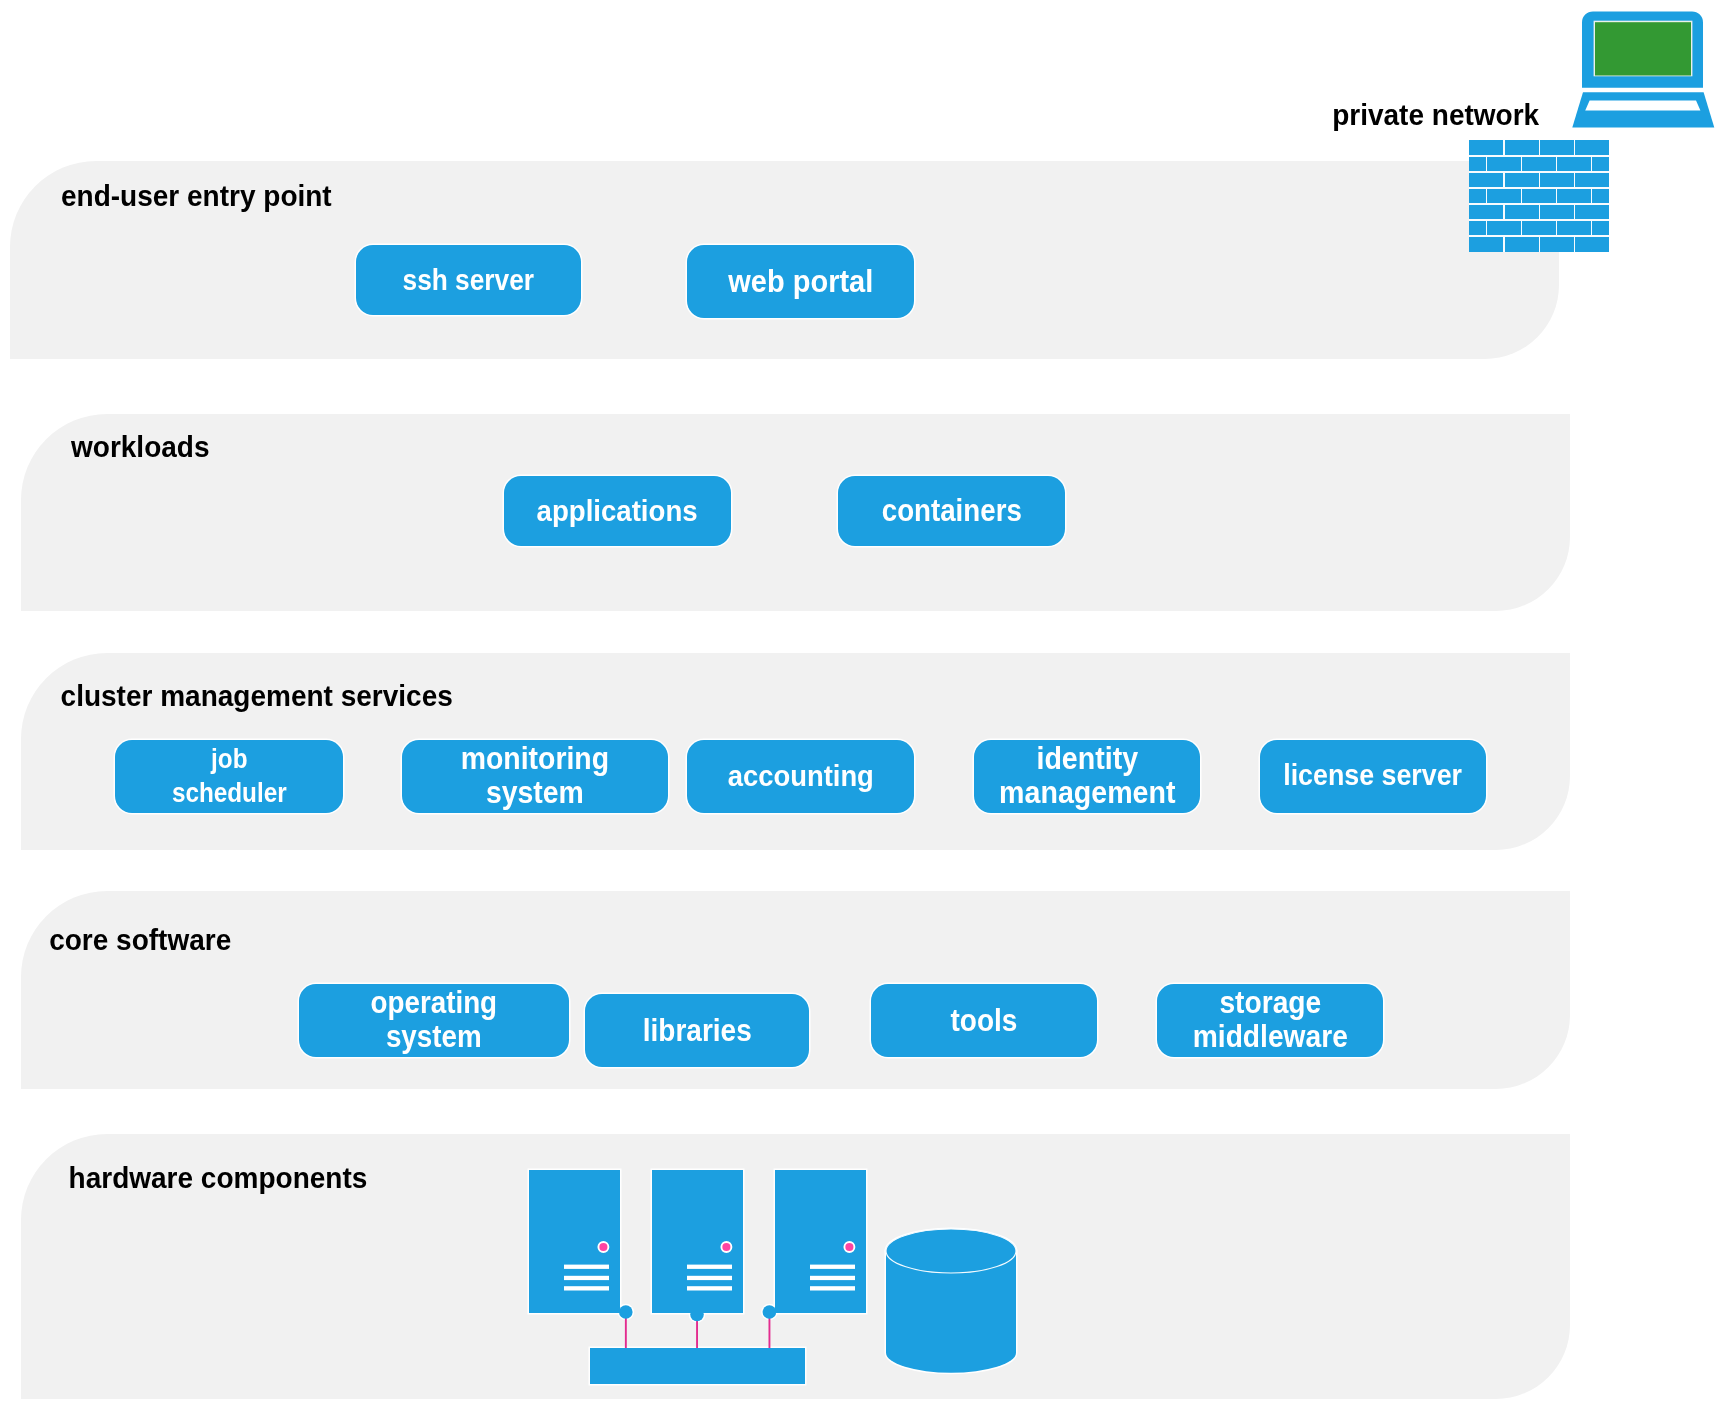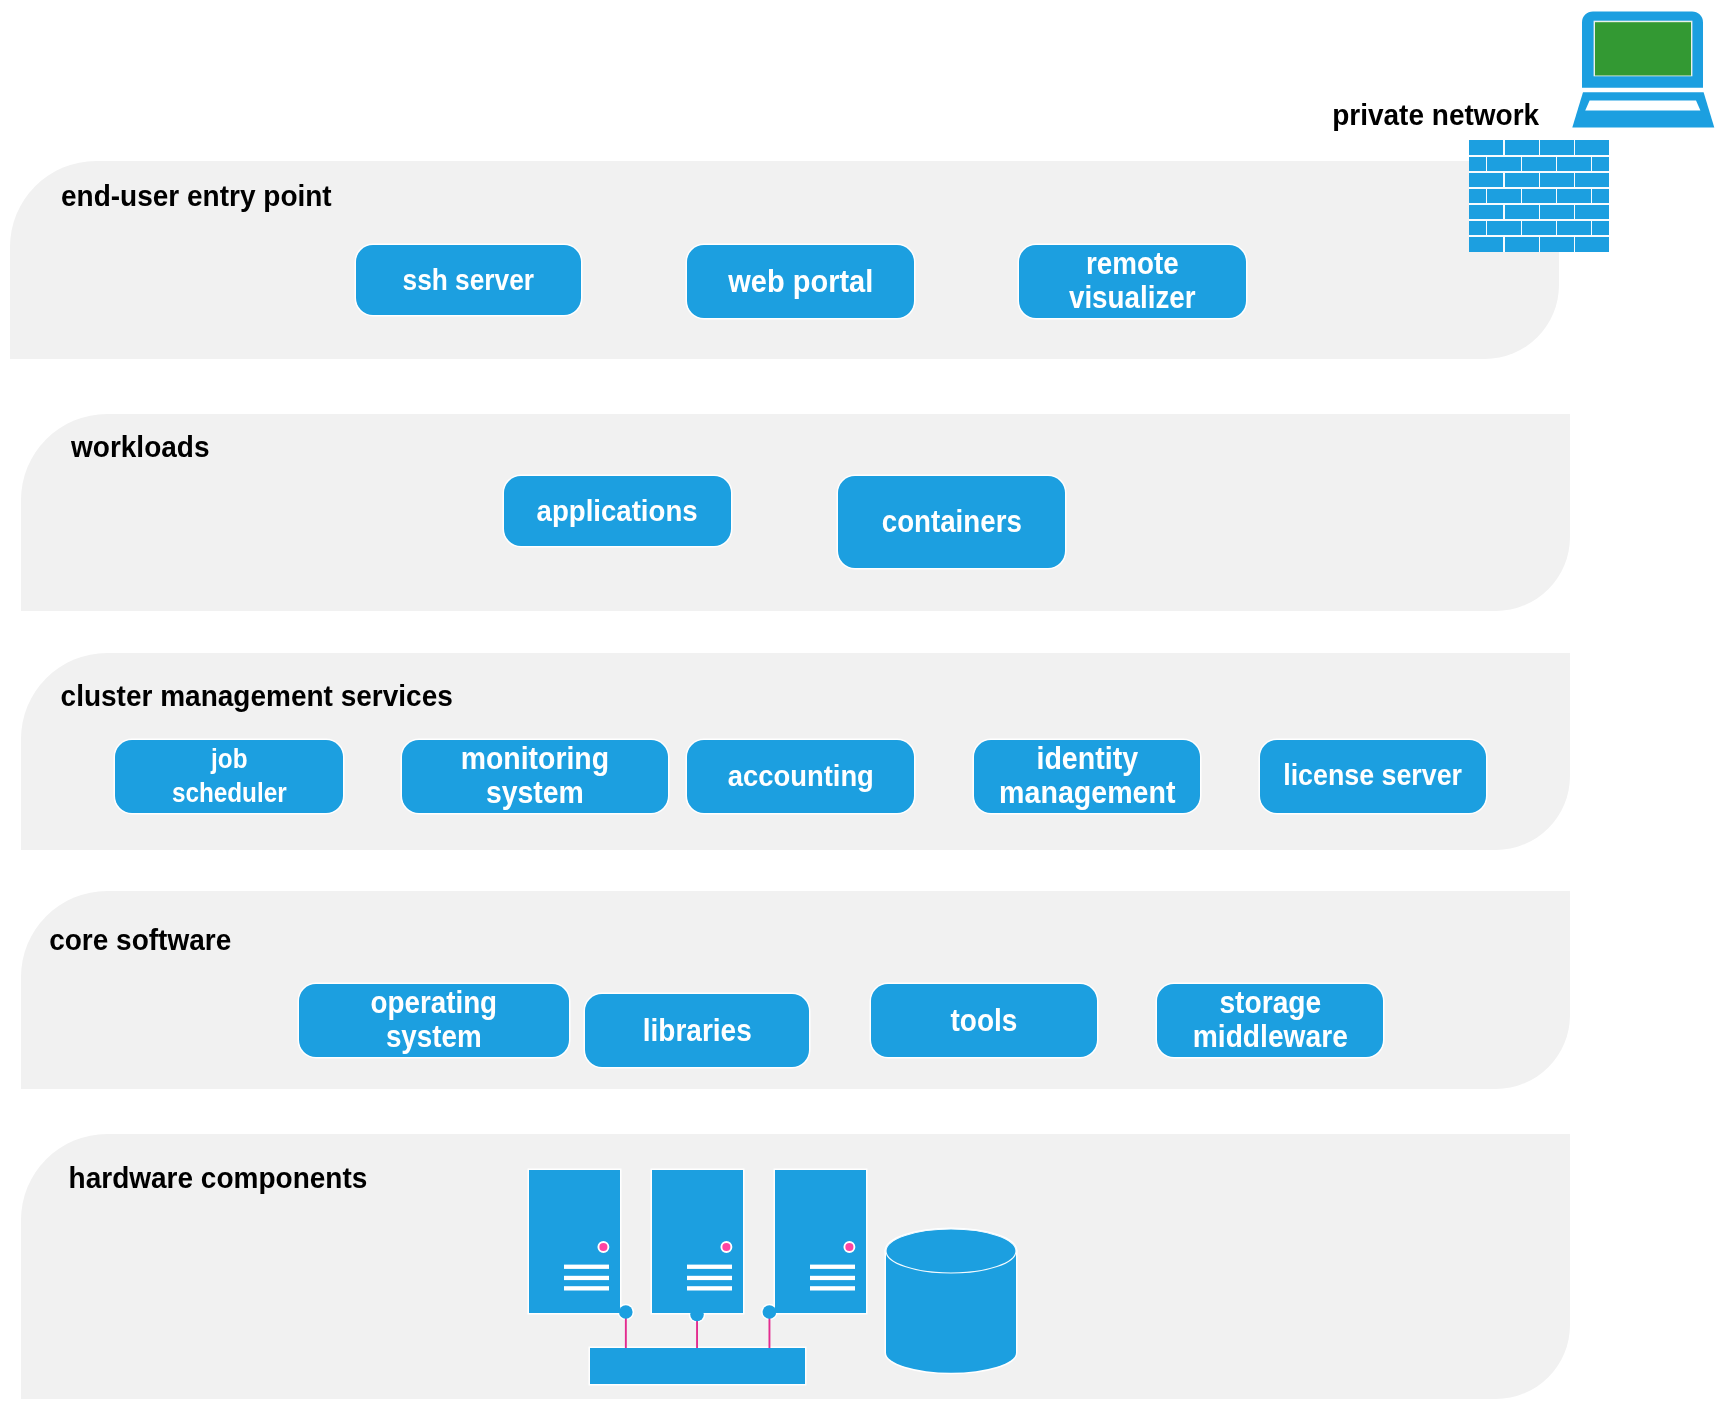--- a/index.html
+++ b/index.html
@@ -26,32 +26,28 @@
 
   <div class="band band1"></div>
   <div class="band-label" style="left:61px;top:183px">end-user entry point</div>
 
   <div class="pill" style="left:355.8px;top:245.3px;width:225px;height:70px">
     <span style="font-size:26.3px;line-height:31.1px">ssh server</span>
   </div>
   <div class="pill" style="left:687.3px;top:244.8px;width:227px;height:73px">
     <span style="font-size:29px;line-height:31.1px">web portal</span>
   </div>
-  <div class="pill" style="left:1018.8px;top:244.8px;width:227px;height:73px">
-    <span class="ml" style="font-size:27.8px;line-height:31.1px">remote
-visualizer</span>
-  </div>
 
   <div class="band band2"></div>
   <div class="band-label" style="left:71px;top:434px">workloads</div>
 
   <div class="pill" style="left:503.6px;top:475.5px;width:227px;height:70px">
     <span style="font-size:27.6px;line-height:31.1px">applications</span>
   </div>
-  <div class="pill" style="left:838.3px;top:475.5px;width:227px;height:92px">
+  <div class="pill" style="left:838.3px;top:475.5px;width:227px;height:70px">
     <span style="font-size:27.7px;line-height:31.1px">containers</span>
   </div>
 
   <div class="band band3"></div>
   <div class="band-label" style="left:60.6px;top:682.8px">cluster management services</div>
 
   <div class="pill" style="left:115.3px;top:739.5px;width:228px;height:73px">
     <span class="ml" style="font-size:24.3px;line-height:31.1px">job
 scheduler</span>
   </div>

